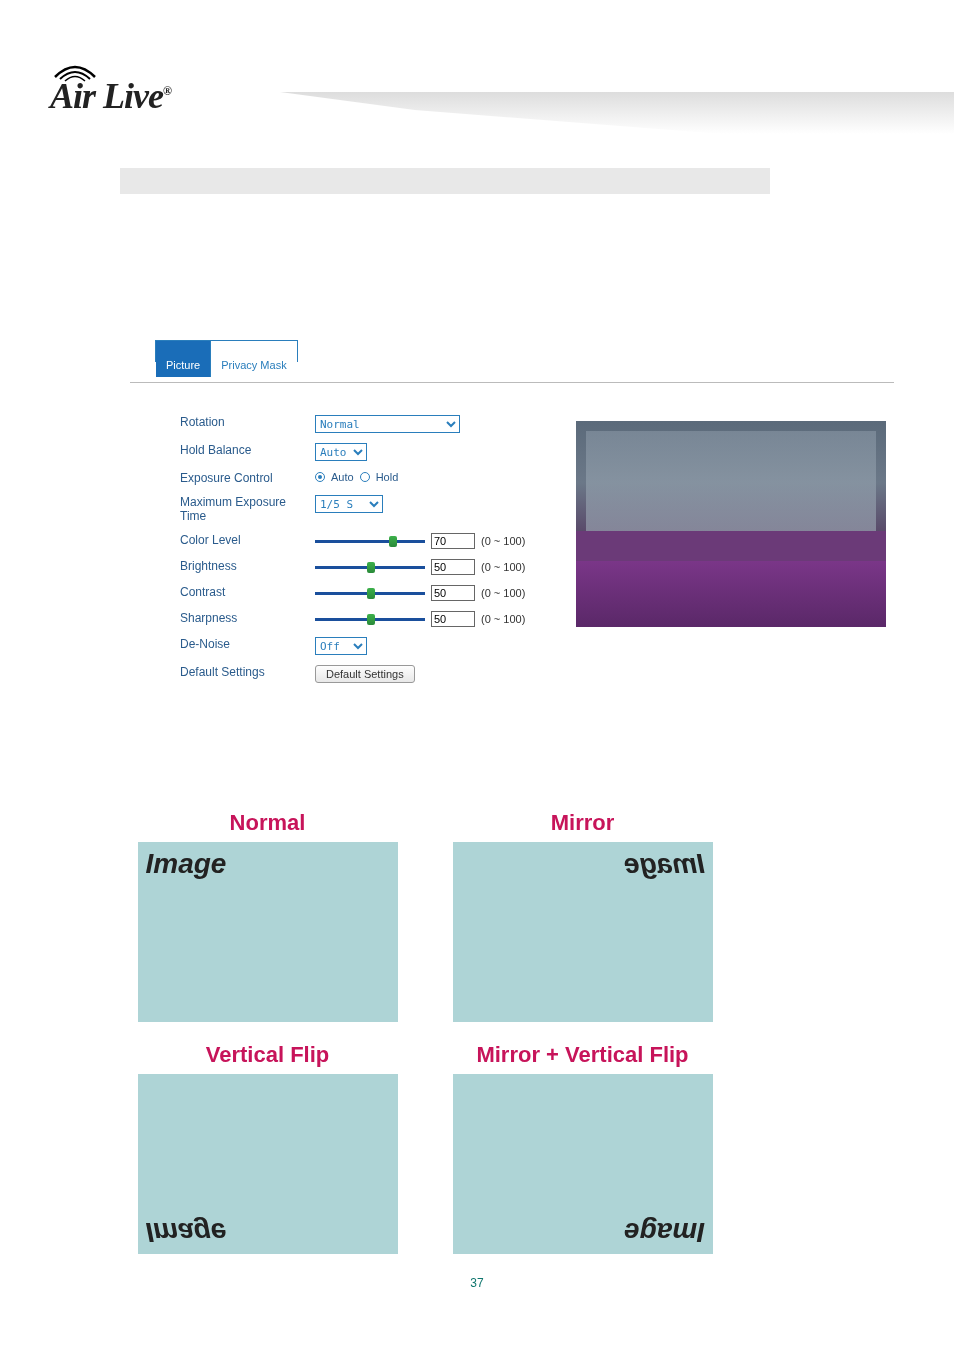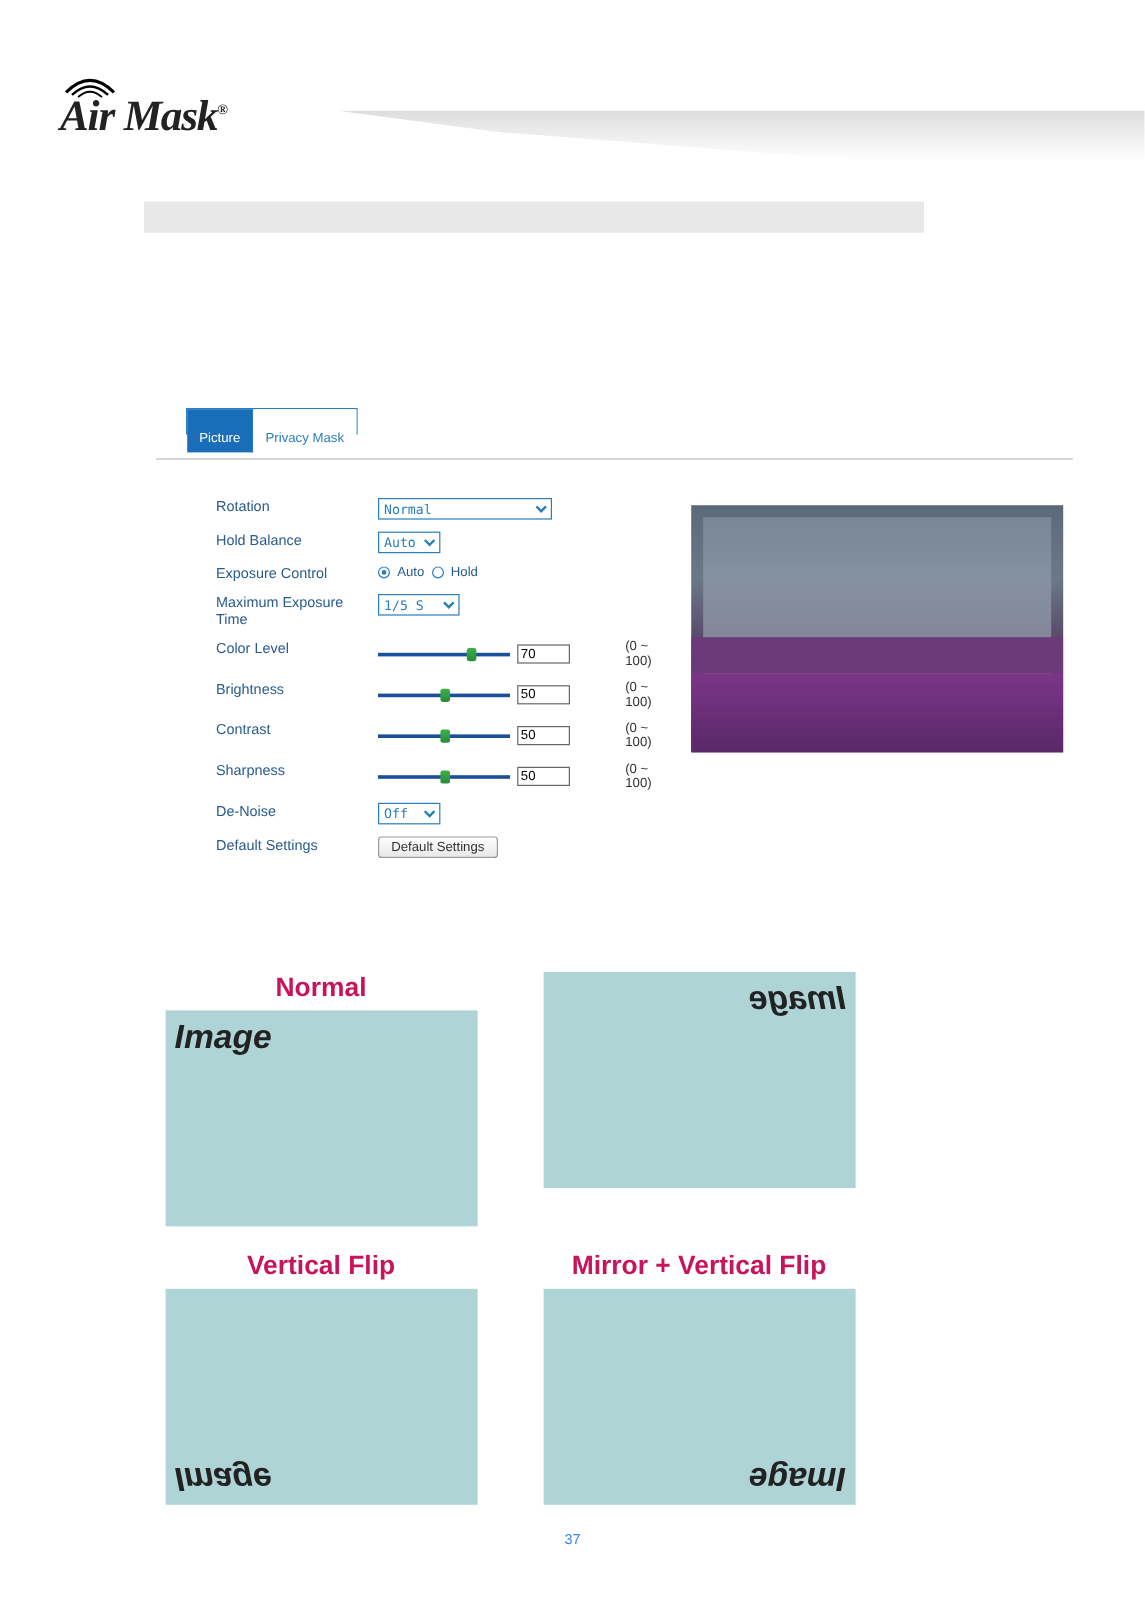--- a/index.html
+++ b/index.html
@@ -137,21 +137,21 @@
     top: 2px;
     width: 8px; height: 11px;
     background: linear-gradient(#3cb04a,#2a8a3a);
     border-radius: 2px;
   }
   .numbox {
     width: 44px; height: 16px;
     border: 1px solid #666; font-size: 11px; padding: 0 2px;
     background:#fff;
   }
-  .range-txt { font-size: 11px; color: #333; margin-left: 40px; }
+  .range-txt { font-size: 11px; color: #333; }
 
   .def-btn {
     border: 1px solid #999;
     background: linear-gradient(#fefefe,#e8e8e8);
     font-size: 11px;
     padding: 2px 10px;
     border-radius: 3px;
     color: #333;
   }
 
@@ -220,34 +220,34 @@
   .mir { transform: scaleX(-1); }
   .vflip { transform: scaleY(-1); }
   .mvflip { transform: scale(-1,-1); }
 
   .page-num {
     position: absolute;
     bottom: 60px;
     left: 0; right: 0;
     text-align: center;
     font-size: 12px;
-    color: #3b82f6;
+    color: #0f766e;
   }
 </style>
 </head>
 <body>
 
 <div class="logo">
   <svg class="logo-arc" viewBox="0 0 50 30">
     <path d="M5 22 Q25 2 45 22" stroke="#000" stroke-width="2.5" fill="none"></path>
     <path d="M10 24 Q25 10 40 24" stroke="#000" stroke-width="2" fill="none"></path>
     <path d="M15 26 Q25 17 35 26" stroke="#000" stroke-width="1.5" fill="none"></path>
   </svg>
   <span class="logo-text">
-    <span>Air Mask</span><span class="logo-reg">®</span>
+    <span>Air Live</span><span class="logo-reg">®</span>
   </span>
 </div>
 
 <div class="header-swoosh"></div>
 <div class="gray-bar"></div>
 
 <div class="tabs">
   <div class="tab active">Picture</div>
   <div class="tab inactive">Privacy Mask</div>
 </div>
@@ -367,20 +367,21 @@
 <div class="diagrams">
 
   <div class="dcell">
     <div class="dtitle">Normal</div>
     <div class="dbox">
       <div class="dword tl">Image</div>
     </div>
   </div>
 
   <div class="dcell">
+    <div class="dtitle">Mirror</div>
     <div class="dbox">
       <div class="dword tr mir">Image</div>
     </div>
   </div>
 
   <div class="dcell">
     <div class="dtitle">Vertical Flip</div>
     <div class="dbox">
       <div class="dword bl vflip">Image</div>
     </div>

